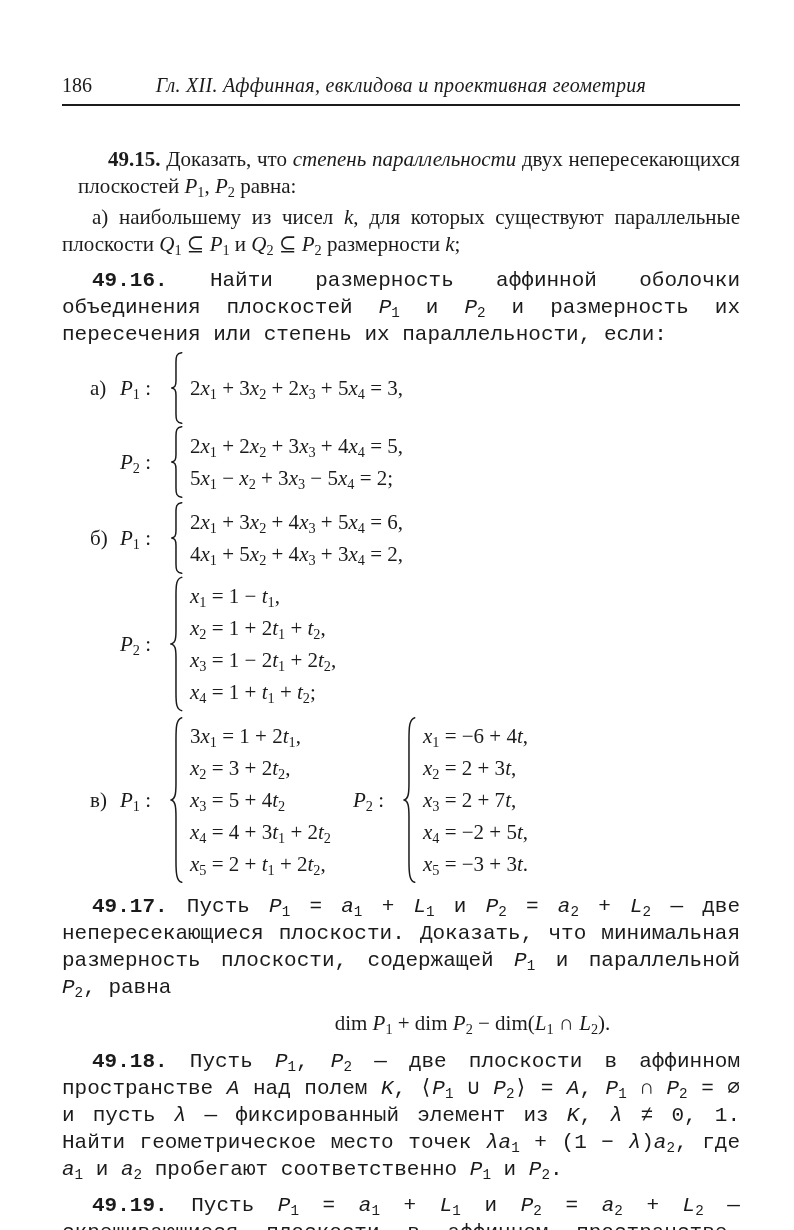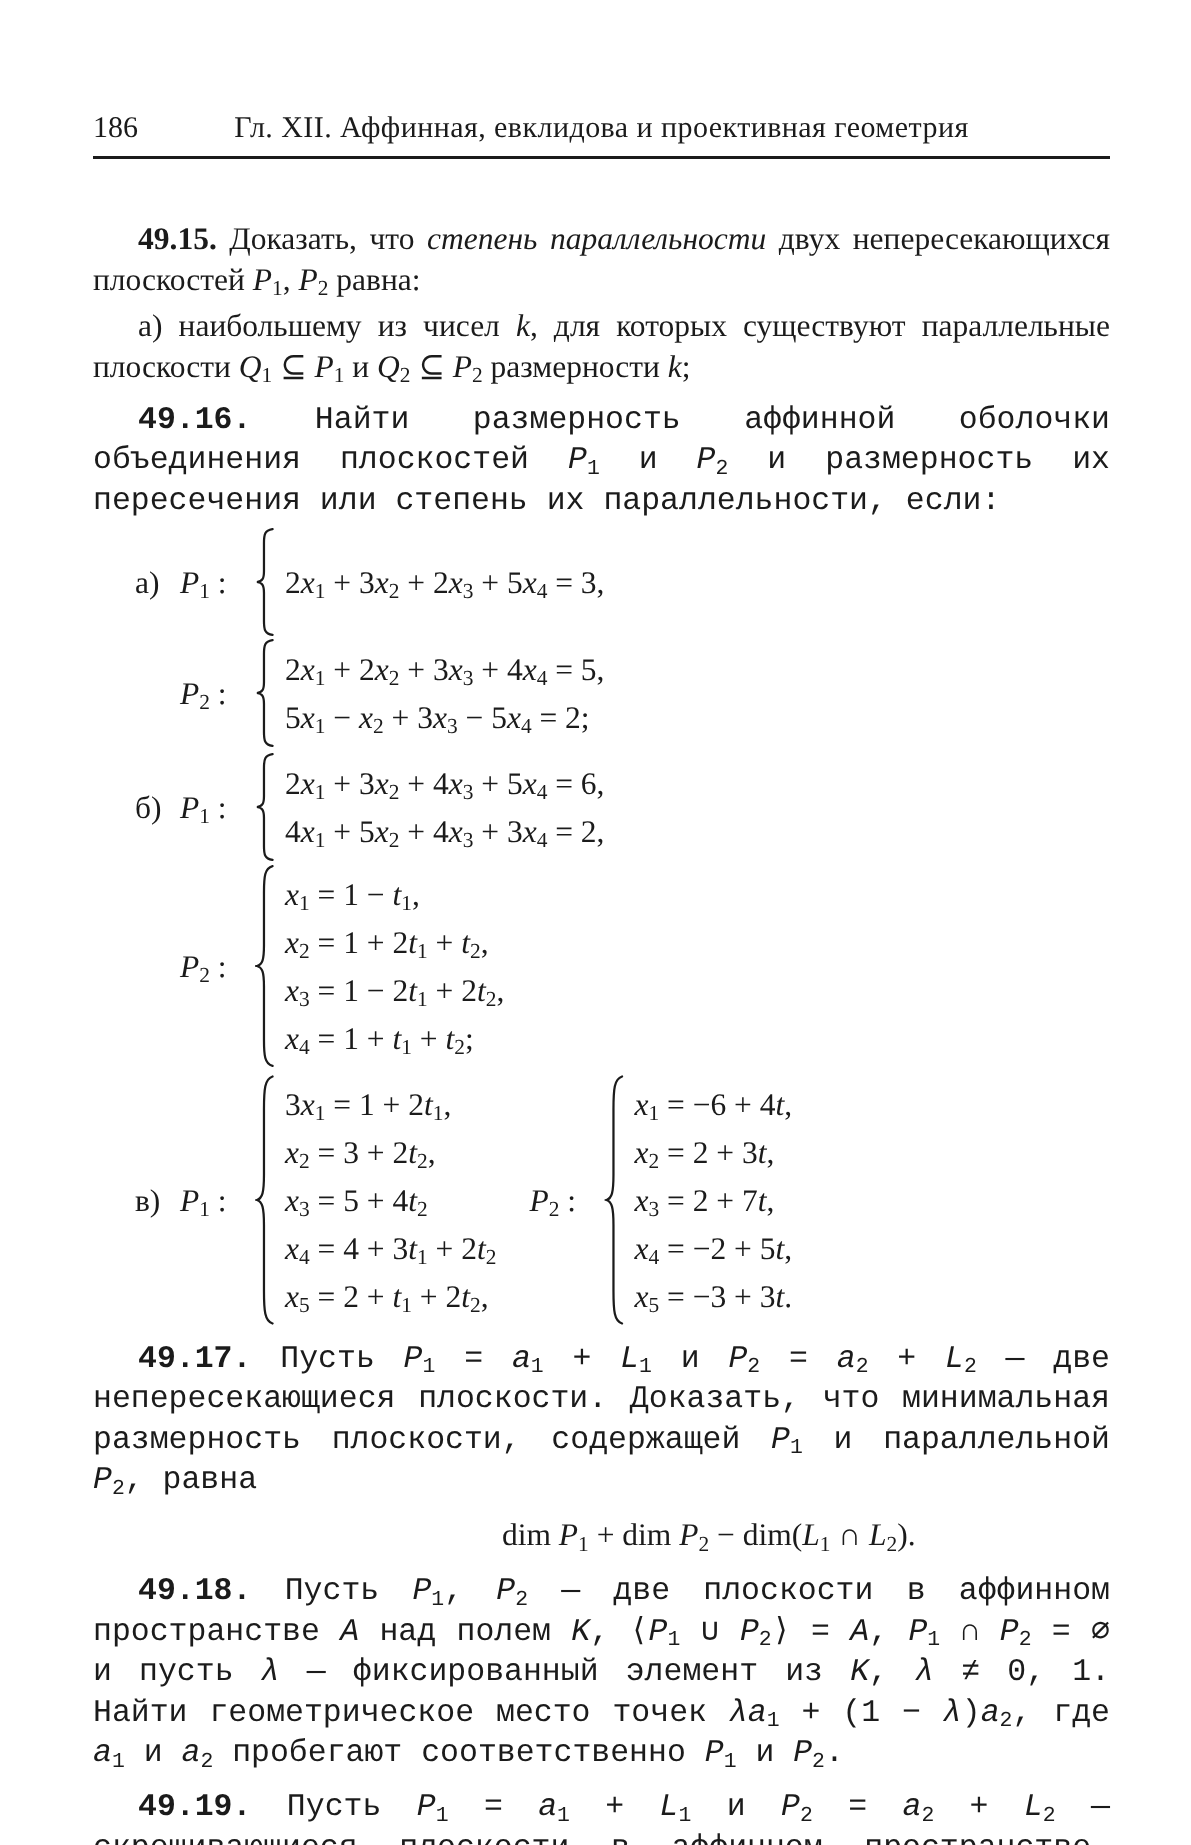--- a/index.html
+++ b/index.html
@@ -19,25 +19,25 @@
   
   .header {
     position: relative;
     text-align: center;
     border-bottom: 2px solid #1b1b1b;
     padding-bottom: 7px;
     font-size: 20px;
     line-height: 24px;
   }
   .pagenum { position: absolute; left: 0; top: 0; font-style: normal; }
-  .chapter { letter-spacing: 0.3px; }
+  .chapter { font-style: italic; letter-spacing: 0.3px; }
   
   p { margin: 0; text-align: justify; }
   .indent { text-indent: 30px; }
-  .first-prob { margin-top: 40px; }
+  .first-prob { margin-top: 40px; margin-left: 16px; }
   .gap-prob { margin-top: 9px; font-family: Liberation Mono, monospace; }
   .gap-item { margin-top: 4px; }
   .num { font-weight: bold; }
   i { font-style: italic; }
   sub { font-size: 0.68em; line-height: 0; vertical-align: -0.28em; }
   
   .sys { margin-left: 28px; margin-top: 4px; }
   .sys-row { display: flex; align-items: center; margin-top: 2px; }
   .ilabel { width: 30px; flex: none; }
   .pname { width: 50px; flex: none; white-space: nowrap; }

